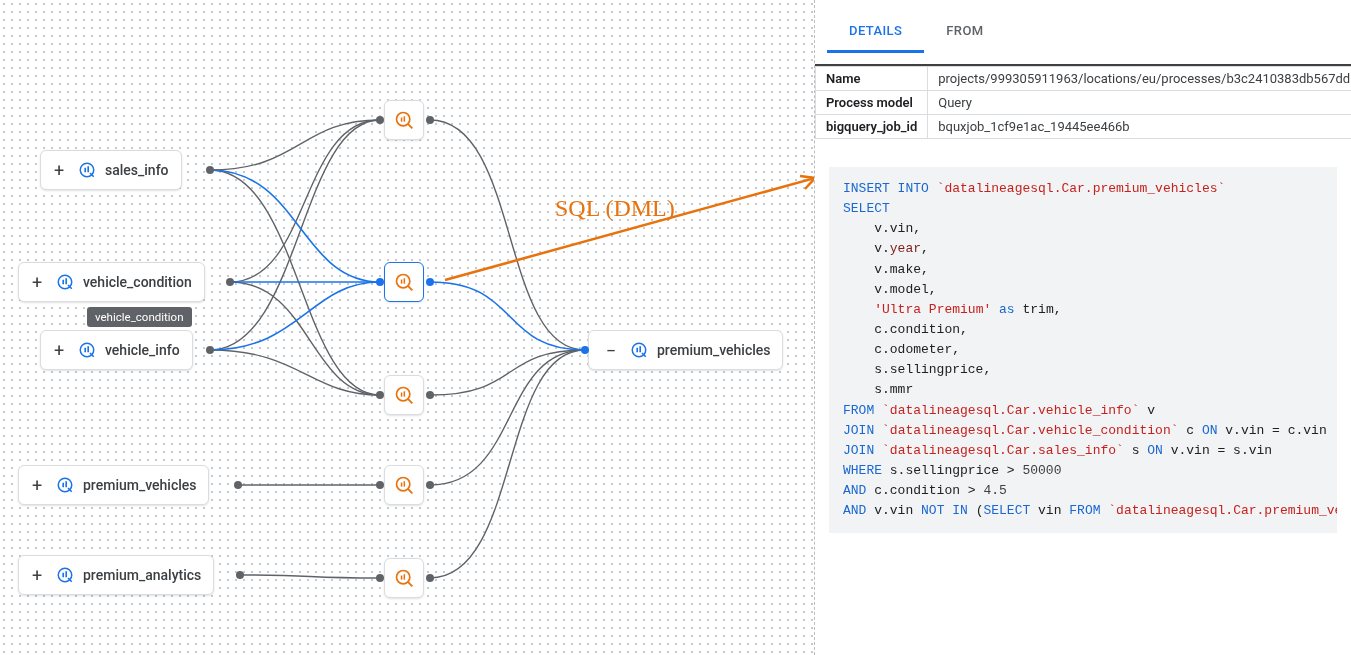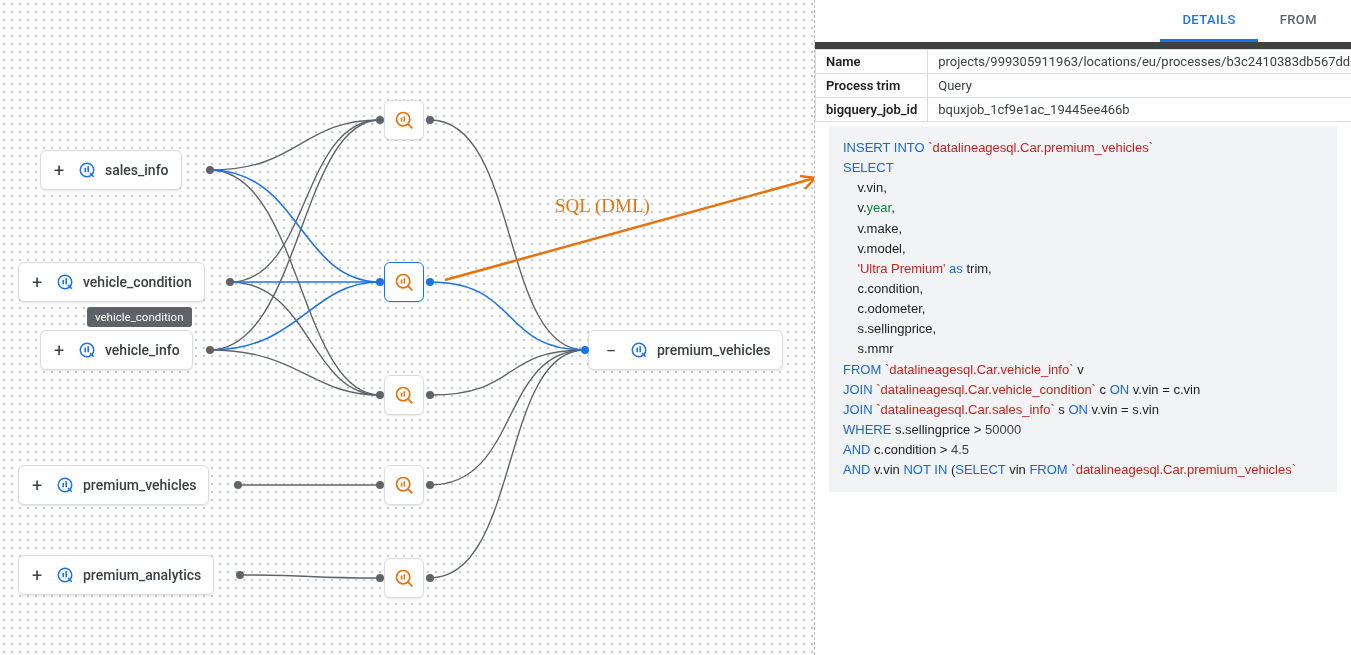--- a/index.html
+++ b/index.html
@@ -20,37 +20,37 @@
     .node.target { padding: 0 12px; }
 
     .proc { position: absolute; width: 40px; height: 40px; background: #fff; border: 1px solid #dadce0; border-radius: 6px; display: flex; align-items: center; justify-content: center; box-shadow: 0 1px 2px rgba(60,64,67,.15); }
     .proc.selected { border: 1.5px solid #1a73e8; }
 
     .dot { position: absolute; width: 8px; height: 8px; border-radius: 50%; background: #5f6368; }
     .dot.blue { background: #1a73e8; }
 
     .tooltip { position: absolute; background: #5f6368; color: #fff; font-size: 11.5px; padding: 3px 8px; border-radius: 3px; white-space: nowrap; }
 
-    .annotation { position: absolute; color: #e8720c; font-family: "Comic Sans MS", cursive; font-size: 19px; }
+    .annotation { position: absolute; color: #e8720c; font-family: "Comic Sans MS", cursive; font-size: 24px; }
 
     
     .details-pane { flex: 1; display: flex; flex-direction: column; height: 655px; overflow: hidden; }
-    .tabs { display: flex; border-bottom: 7px solid #404040; padding: 0 12px; justify-content: flex-end; }
+    .tabs { display: flex; border-bottom: 2px solid #404040; padding: 11px 12px; }
     .tab { padding: 12px 22px; font-size: 13px; font-weight: 500; letter-spacing: 0.4px; color: #5f6368; cursor: pointer; border-bottom: 3px solid transparent; }
     .tab.active { color: #1a73e8; border-bottom-color: #1a73e8; }
 
     .prop-table { border-collapse: collapse; width: 100%; }
     .prop-table td { border: 1px solid #dadce0; padding: 4px 10px; font-size: 13px; vertical-align: middle; height: 20px; }
     .prop-table td.k { font-weight: 600; width: 160px; }
     .prop-table td.v { color: #3c4043; white-space: nowrap; overflow: hidden; }
 
-    .code-block { margin: 4px 14px; background: #f1f3f4; padding: 12px 14px; font-family: Liberation Sans, sans-serif; font-size: 13px; line-height: 1.55; color: #202124; white-space: pre; overflow: hidden; }
+    .code-block { margin: 28px 14px; background: #f1f3f4; padding: 12px 14px; font-family: Liberation Mono, monospace; font-size: 13px; line-height: 1.55; color: #202124; white-space: pre; overflow: hidden; }
     .kw { color: #1967d2; }     
     .str { color: #c5221f; }    
-    .yr { color: #15803d; }
+    .yr { color: #7f1d1d; }
     .num { color: #404040; }    
   </style>
 </head>
 <body>
 
 <div class="canvas-pane">
 
   <svg class="edges">
     <g stroke="#5f6368" stroke-width="1.4" fill="none">
 
@@ -235,21 +235,21 @@
     <div class="tab">FROM</div>
   </div>
 
   <table class="prop-table">
     <tbody id="prop-rows">
         <tr>
           <td class="k">Name</td>
           <td class="v">projects/999305911963/locations/eu/processes/b3c2410383db567dd</td>
         </tr>
         <tr>
-          <td class="k">Process trim</td>
+          <td class="k">Process model</td>
           <td class="v">Query</td>
         </tr>
         <tr>
           <td class="k">bigquery_job_id</td>
           <td class="v">bquxjob_1cf9e1ac_19445ee466b</td>
         </tr>
       </tbody>
   </table>
 
   <div class="code-block" id="code-block"><div><span class="kw">INSERT INTO</span><span> </span><span class="str">`datalineagesql.Car.premium_vehicles`</span></div><div><span class="kw">SELECT</span></div><div><span>    v.vin,</span></div><div><span>    v.</span><span class="yr">year</span><span>,</span></div><div><span>    v.make,</span></div><div><span>    v.model,</span></div><div><span>    </span><span class="str">'Ultra Premium'</span><span> </span><span class="kw">as</span><span> trim,</span></div><div><span>    c.condition,</span></div><div><span>    c.odometer,</span></div><div><span>    s.sellingprice,</span></div><div><span>    s.mmr</span></div><div><span class="kw">FROM</span><span> </span><span class="str">`datalineagesql.Car.vehicle_info`</span><span> v</span></div><div><span class="kw">JOIN</span><span> </span><span class="str">`datalineagesql.Car.vehicle_condition`</span><span> c </span><span class="kw">ON</span><span> v.vin = c.vin</span></div><div><span class="kw">JOIN</span><span> </span><span class="str">`datalineagesql.Car.sales_info`</span><span> s </span><span class="kw">ON</span><span> v.vin = s.vin</span></div><div><span class="kw">WHERE</span><span> s.sellingprice &gt; </span><span class="num">50000</span></div><div><span class="kw">AND</span><span> c.condition &gt; </span><span class="num">4.5</span></div><div><span class="kw">AND </span><span>v.vin </span><span class="kw">NOT IN</span><span> (</span><span class="kw">SELECT</span><span> vin </span><span class="kw">FROM</span><span> </span><span class="str">`datalineagesql.Car.premium_vehicles`</span></div></div>

